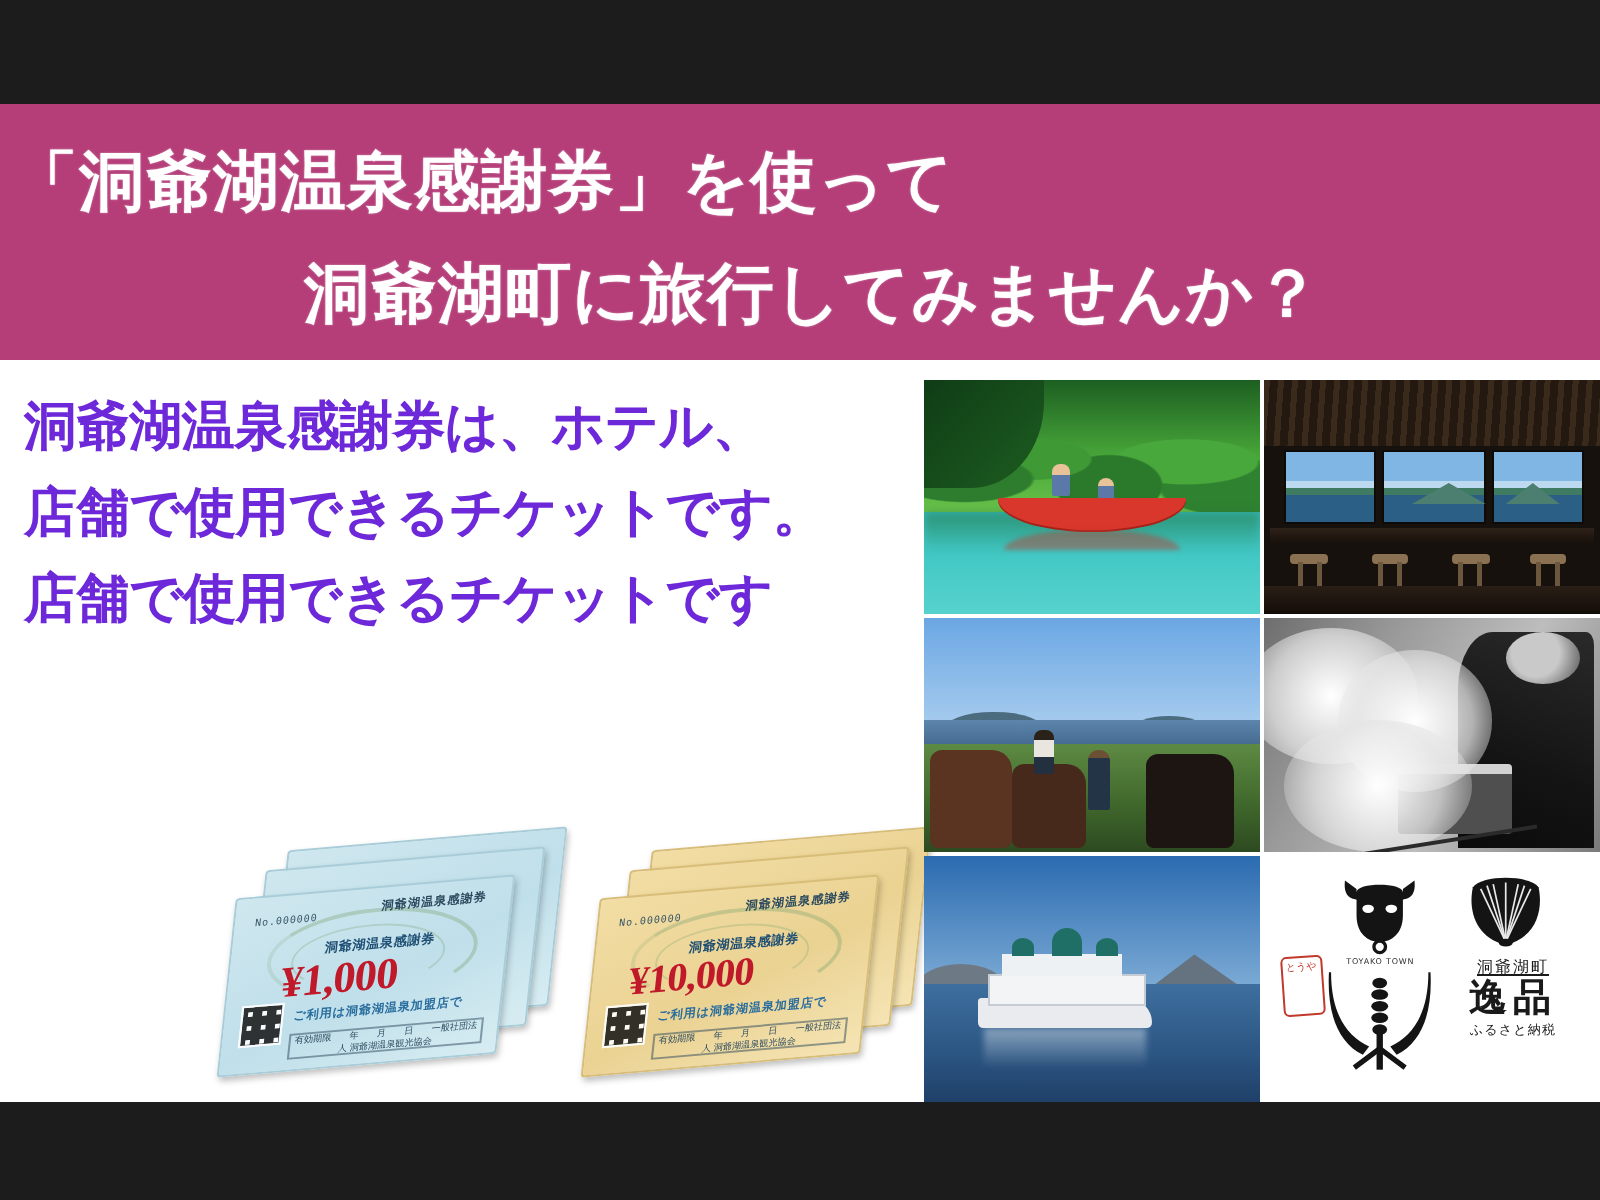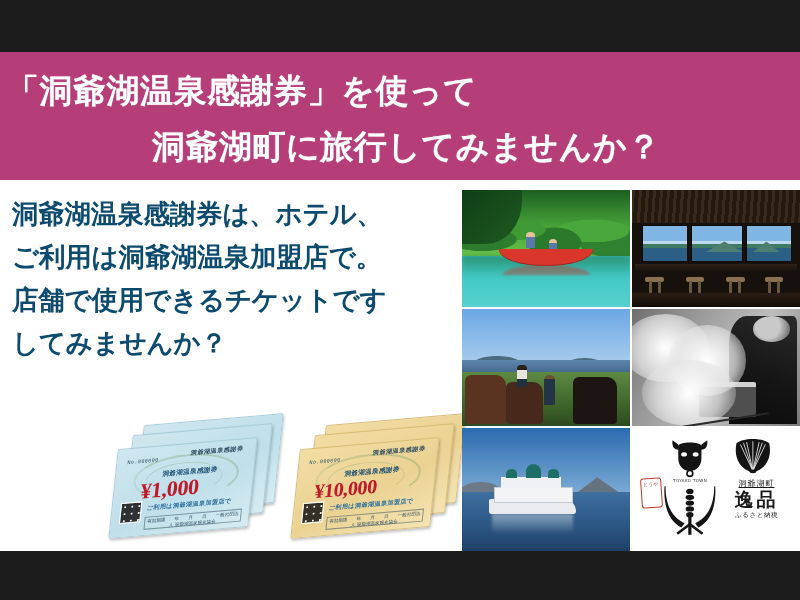--- a/index.html
+++ b/index.html
@@ -66,21 +66,21 @@
   }
   .headline.l1 { left: 6px; top: 22px; }
   .headline.l2 { left: 152px; top: 78px; }
 
   
   #body-text {
     position: absolute;
     left: 12px;
     top: 140px;
     width: 448px;
-    color: #0c4a6e;
+    color: #6d28d9;
     font-weight: 700;
     font-size: 26.5px;
     line-height: 43px;
     letter-spacing: -0.2px;
   }
   #body-text .bline { white-space: nowrap; display: block; }
 
   
   #tickets {
     position: absolute;
@@ -458,23 +458,22 @@
 
   <div id="card">
 
     <div id="header-band">
       <div class="headline l1">「洞爺湖温泉感謝券」を使って</div>
       <div class="headline l2">洞爺湖町に旅行してみませんか？</div>
     </div>
 
     <div id="body-text">
       <span class="bline">洞爺湖温泉感謝券は、ホテル、</span>
-      <span class="bline">ご利用は洞爺湖温泉加盟店で。</span>
+      <span class="bline">店舗で使用できるチケットです。</span>
       <span class="bline">店舗で使用できるチケットです</span>
-      <span class="bline">してみませんか？</span>
     </div>
 
     <div id="tickets">
 
       <div class="ticket-stack s1">
         <div class="tk tk-blue b3"></div>
         <div class="tk tk-blue b2"></div>
         <div class="tk tk-blue b1">
           <div class="tk-swirl"></div>
           <div class="tk-swirl2"></div>

